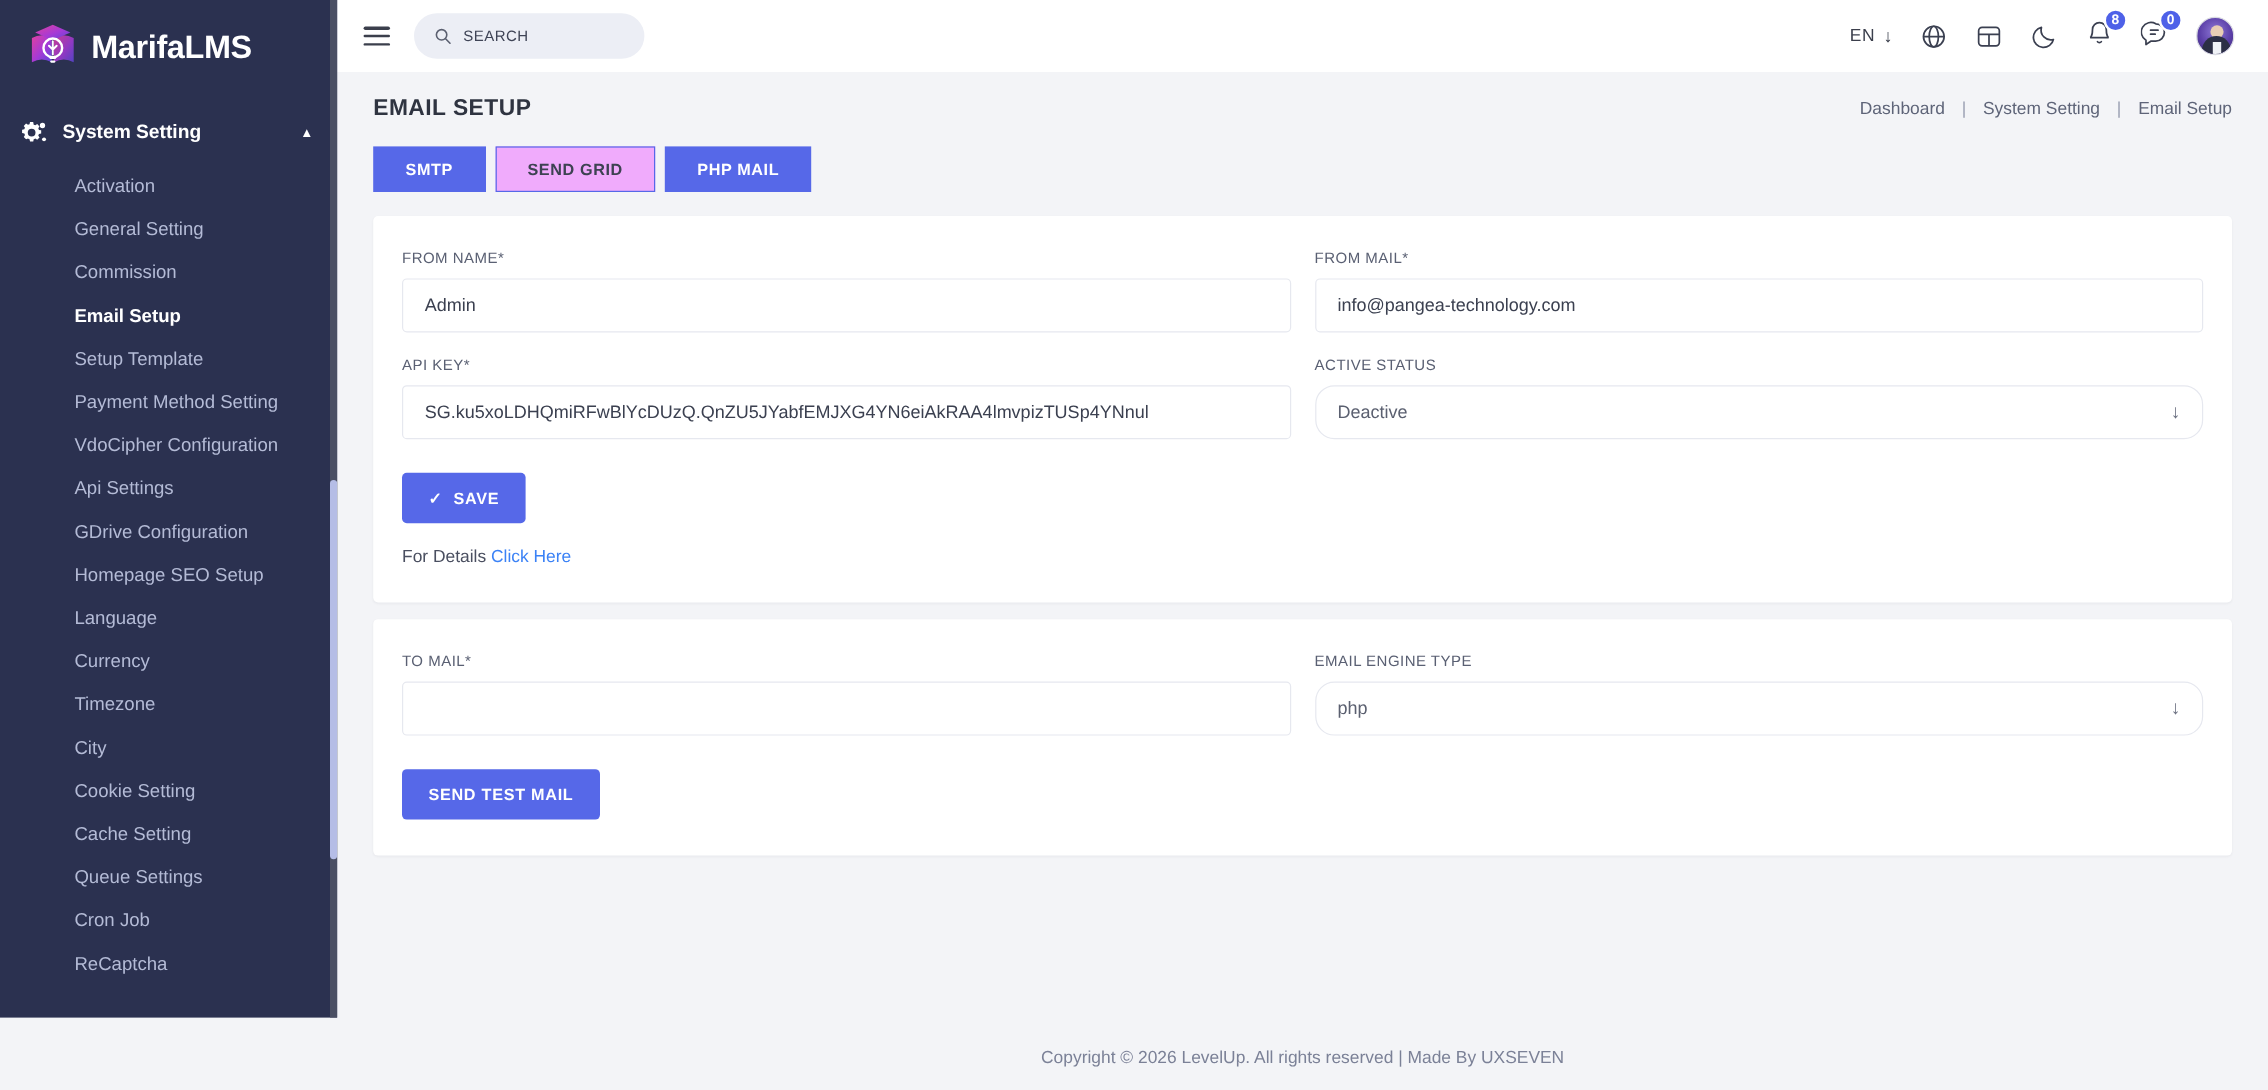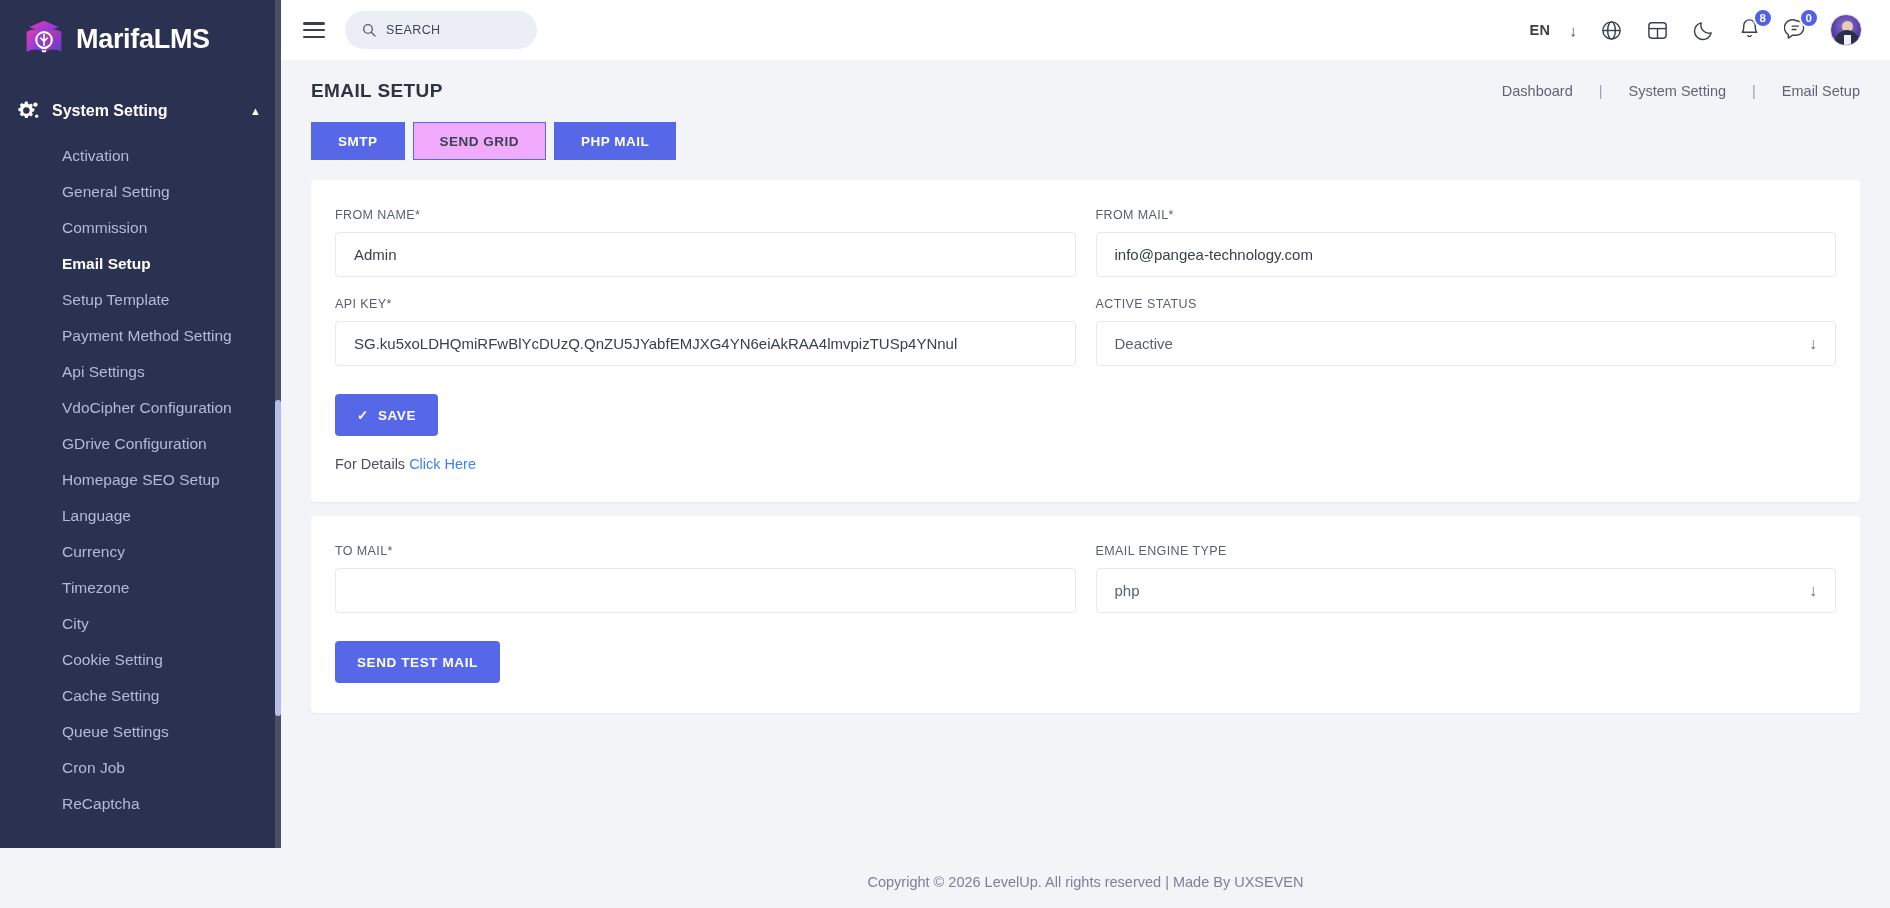--- a/index.html
+++ b/index.html
@@ -74,21 +74,21 @@
     margin-left: 20px;
     width: 192px; height: 38px;
     background: #eceef5; border-radius: 19px;
     display: flex; align-items: center; gap: 9px;
     padding: 16px 16px;
     cursor: text;
   }
   .search-ico { width: 16px; height: 16px; color:#5b6070; flex:0 0 16px; }
   .search-ph { font-size: 12.5px; color: #3f4456; letter-spacing: .4px; font-weight: 500; }
   .top-right { margin-left: auto; display: flex; align-items: center; gap: 23px; }
-  .lang { display: flex; align-items: center; gap: 19px; cursor: pointer; font-weight: bold; }
+  .lang { display: flex; align-items: center; gap: 7px; cursor: pointer; }
   .lang-code { font-size: 14.5px; color: #3b3f4c; letter-spacing: .4px; }
   .lang-arrow { font-size: 15px; color: #3b3f4c; line-height: 1; }
   .ticon { width: 23px; height: 23px; color: #3b4051; cursor: pointer; position: relative; }
   .badge-wrap { position: relative; display:inline-block; }
   .badge {
     position: absolute; top: -9px; right: -12px;
     min-width: 20px; height: 20px; padding: 0 5px;
     background: #4e61e8; color: #fff;
     border-radius: 10px;
     font-size: 11.5px; font-weight: 700;
@@ -106,21 +106,21 @@
   .avatar .shirt { position:absolute; width:7px; height:10px; background:#f0f2f7; left:12.5px; bottom:0; }
 
   
   .page-head {
     display: flex; align-items: center; justify-content: space-between;
     padding: 20px 30px 6px 30px;
   }
   .page-title {
     font-size: 19px; font-weight: 600; color: #2f3441; letter-spacing: .4px;
   }
-  .crumbs { display: flex; align-items: center; gap: 12px; font-size: 14.5px; justify-content: space-between; }
+  .crumbs { display: flex; align-items: center; gap: 0; font-size: 14.5px; justify-content: space-between; }
   .crumb { color: #5e6478; cursor: pointer; }
   .crumb.cur { color: #5e6478; }
   .crumb-sep { color: #9aa0b2; padding: 0 14px; }
 
   
   .content { flex: 1; padding: 14px 30px 0 30px; overflow: hidden; }
   .tabs { display: flex; gap: 8px; margin-bottom: 20px; }
   .tab {
     height: 38px; padding: 0 26px;
     display: flex; align-items: center; justify-content: center;
@@ -142,21 +142,21 @@
     font-size: 12.5px; color: #5a6073; letter-spacing: .4px;
     margin-bottom: 10px; font-weight: 500;
   }
   .input {
     height: 45px; border: 1px solid #e6e8ef; border-radius: 4px;
     display: flex; align-items: center; padding: 0 18px;
     font-size: 15px; color: #3b4050; background: #fff;
     cursor: text;
   }
   .select {
-    height: 45px; border: 1px solid #e6e8ef; border-radius: 4px;
+    height: 45px; border: 1px solid #e6e8ef; border-radius: 16px;
     display: flex; align-items: center; justify-content: space-between;
     padding: 0 18px; font-size: 15px; color: #5b6070; background: #fff;
     cursor: pointer;
   }
   .select .dn { font-size: 16px; color: #6b7080; }
   .btn {
     height: 42px; padding: 0 22px; border: none; border-radius: 4px;
     background: #5668e8; color: #fff;
     font-size: 13.5px; font-weight: 700; letter-spacing: .6px;
     display: inline-flex; align-items: center; gap: 9px;
@@ -214,22 +214,22 @@
         <span class="caret">▲</span>
       </div>
 
       <div class="nav-sub">
         <div class="nav-item">Activation</div>
         <div class="nav-item">General Setting</div>
         <div class="nav-item">Commission</div>
         <div class="nav-item active">Email Setup</div>
         <div class="nav-item">Setup Template</div>
         <div class="nav-item">Payment Method Setting</div>
+        <div class="nav-item">VdoCipher Configuration</div>
         <div class="nav-item">Api Settings</div>
-        <div class="nav-item">VdoCipher Configuration</div>
         <div class="nav-item">GDrive Configuration</div>
         <div class="nav-item">Homepage SEO Setup</div>
         <div class="nav-item">Language</div>
         <div class="nav-item">Currency</div>
         <div class="nav-item">Timezone</div>
         <div class="nav-item">City</div>
         <div class="nav-item">Cookie Setting</div>
         <div class="nav-item">Cache Setting</div>
         <div class="nav-item">Queue Settings</div>
         <div class="nav-item">Cron Job</div>

